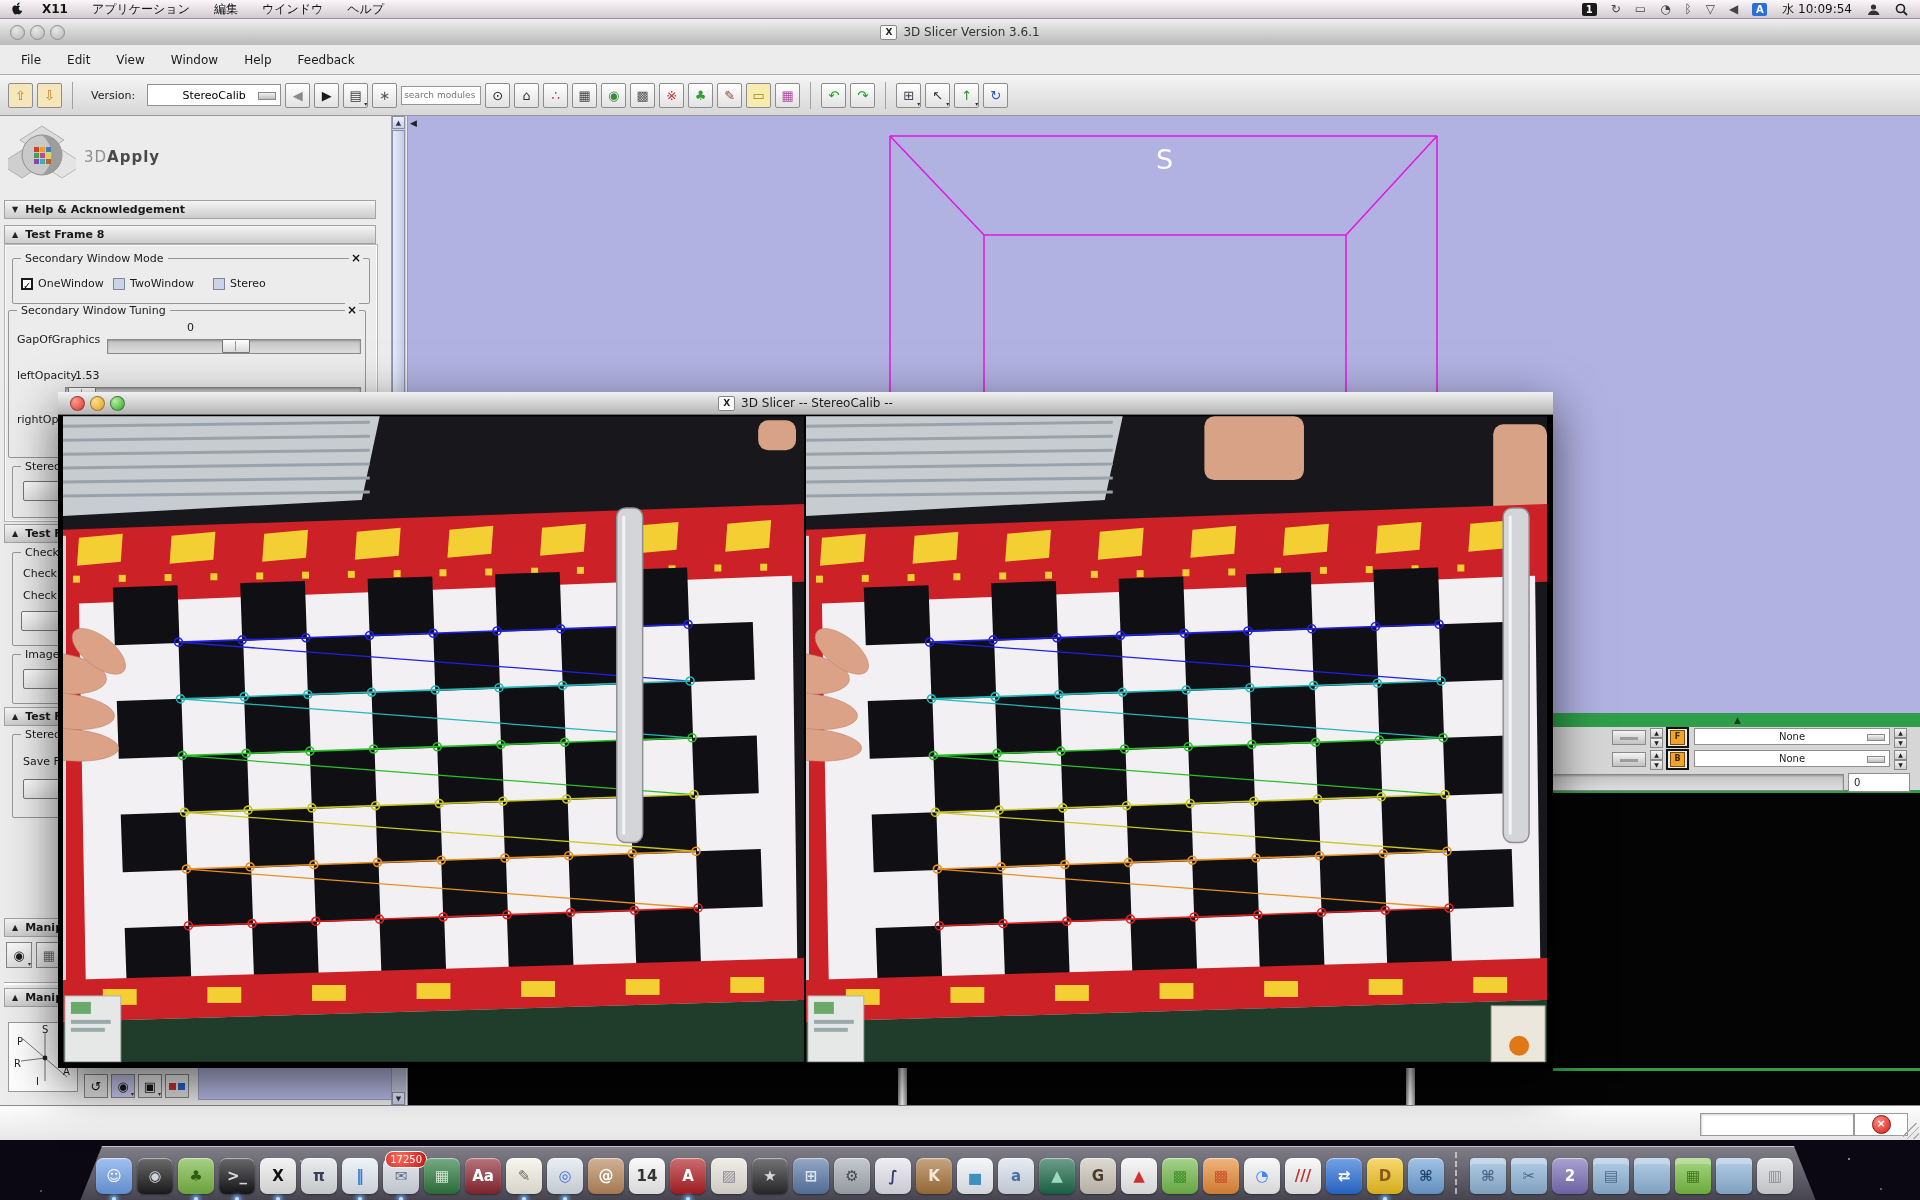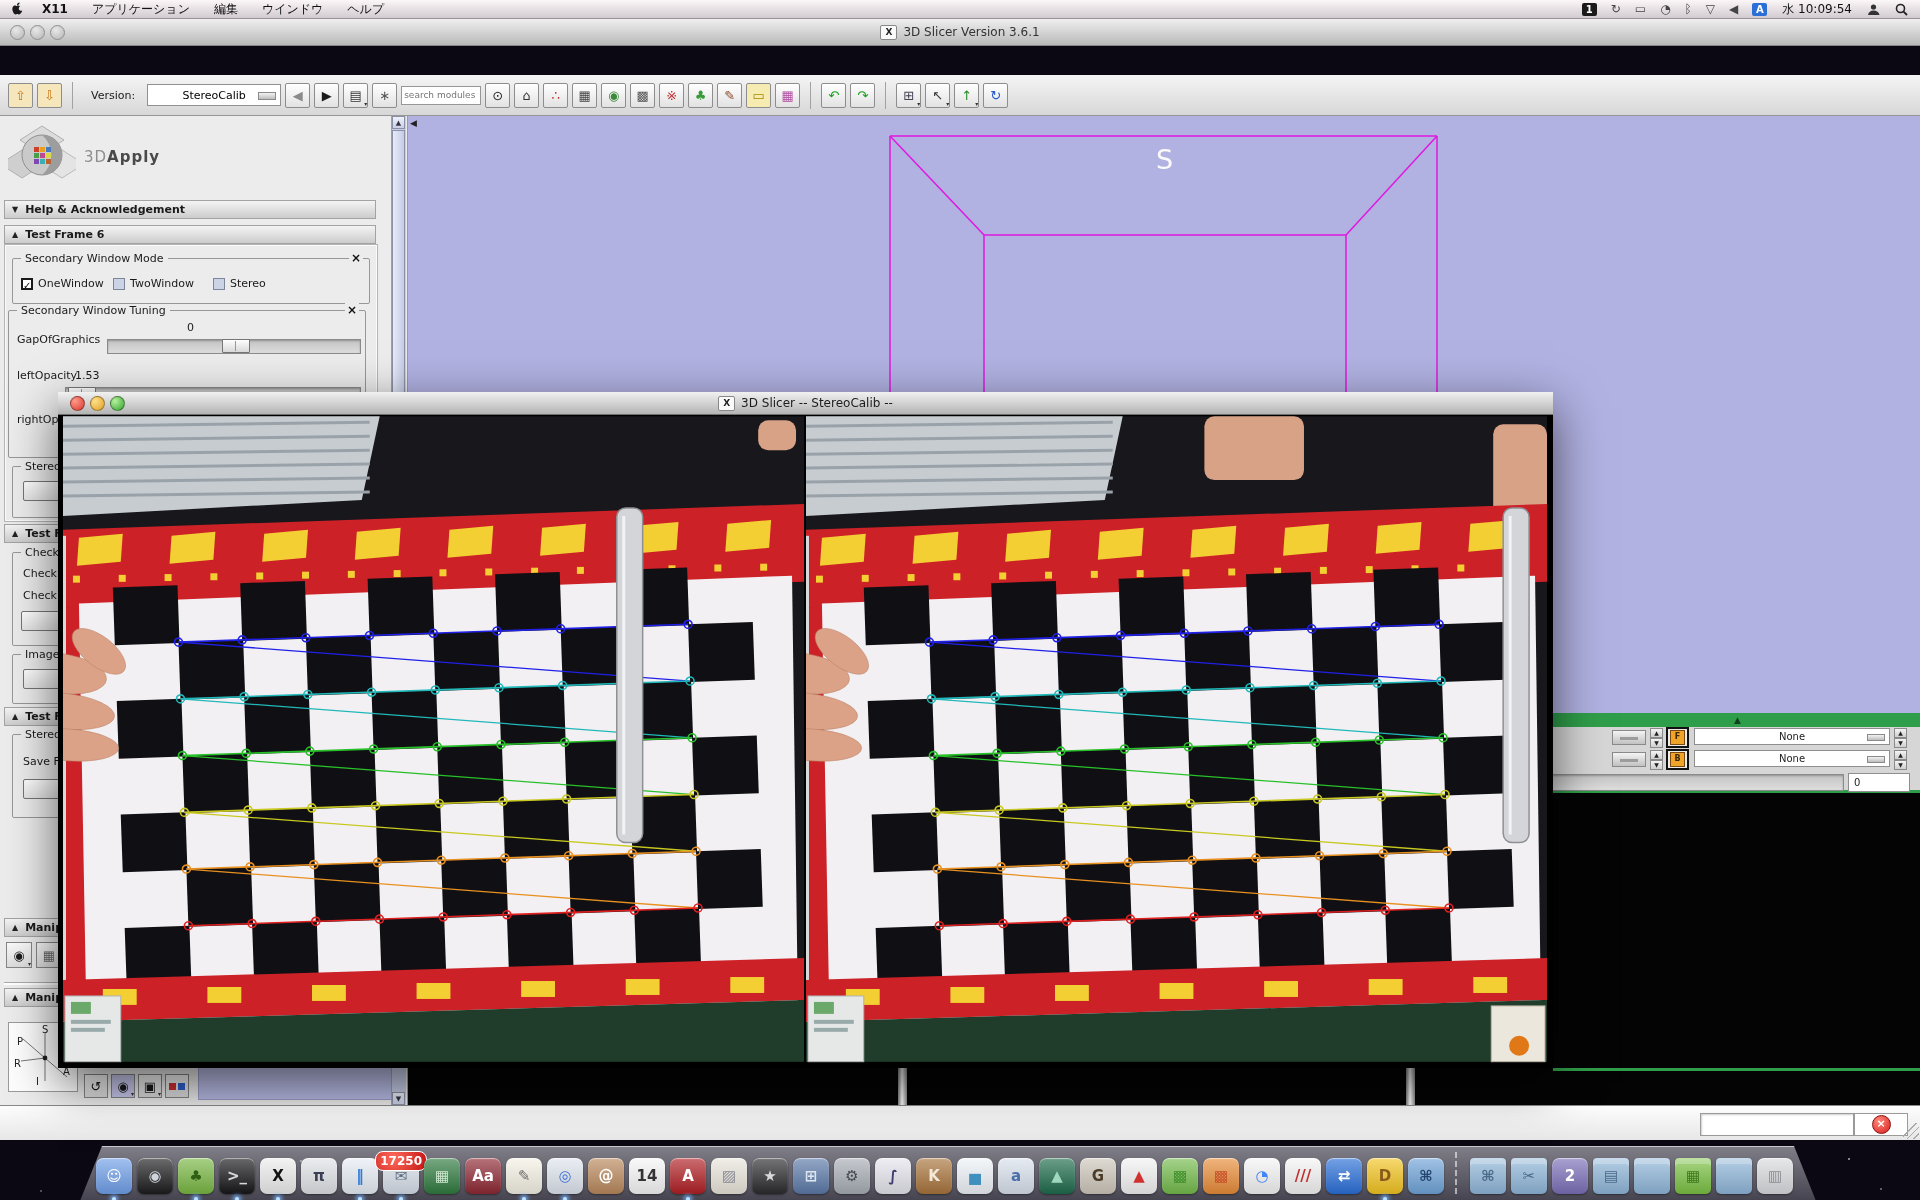--- a/index.html
+++ b/index.html
@@ -78,21 +78,21 @@
 #stereowin{position:absolute;left:58px;top:392px;width:1495px;height:676px;background:#000;z-index:40;box-shadow:0 16px 46px rgba(0,0,0,.6)}
 #stitle{height:22px;background:linear-gradient(#f1f1f1,#b4b4b4);border-bottom:1px solid #6f6f6f;position:relative;display:flex;align-items:center;justify-content:center;font-size:12px;color:#1c1c1c}
 .tlc{position:absolute;top:4px;width:13px;height:13px;border-radius:50%;border:1px solid rgba(0,0,0,.35)}
 #p1,#p2{position:absolute;top:23px;height:648px;width:741px}
 #p1{left:5px}#p2{left:748px}
 
 #dockshelf{position:absolute;left:80px;top:1146px;width:1736px;height:54px;background:linear-gradient(rgba(222,222,230,.55),rgba(140,140,150,.45));border-top:1px solid rgba(255,255,255,.7);clip-path:polygon(22px 0,calc(100% - 22px) 0,100% 100%,0 100%);z-index:60}
 #dockicons{position:absolute;left:96px;top:1148px;height:46px;display:flex;align-items:flex-end;gap:5px;z-index:61}
 .dicon{width:36px;height:36px;border-radius:7px;display:flex;align-items:center;justify-content:center;font-size:15px;font-weight:bold;position:relative;box-shadow:inset 0 1px 1px rgba(255,255,255,.55),0 1px 2px rgba(0,0,0,.4)}
 .dicon.folder{border-radius:4px 4px 5px 5px;box-shadow:inset 0 6px 0 rgba(255,255,255,.25),0 1px 2px rgba(0,0,0,.4)}
-.dbadge{position:absolute;top:-7px;right:-8px;background:radial-gradient(circle at 35% 30%,#ff6a5a,#c41414);color:#fff;font-size:12px;font-weight:bold;padding:2px 4px;border-radius:8px;border:1px solid #fff}
+.dbadge{position:absolute;top:-7px;right:-8px;background:radial-gradient(circle at 35% 30%,#ff6a5a,#c41414);color:#fff;font-size:10px;font-weight:normal;padding:2px 4px;border-radius:8px;border:1px solid #fff}
 .ddot{position:absolute;bottom:-7px;left:50%;margin-left:-2px;width:4px;height:4px;border-radius:50%;background:#bfe2ff;box-shadow:0 0 4px 2px rgba(120,180,255,.9)}
 .ddiv{width:2px;height:42px;border-left:2px dashed rgba(255,255,255,.55);margin:0 6px}
 #stars{position:absolute;left:0;top:0;width:2px;height:2px;border-radius:50%;background:#cfd4ff;box-shadow:300px 1160px 0 #9aa,620px 1185px 0 #889,1848px 1158px 0 #aab,1880px 1188px 0 #778,40px 1190px 0 #667,1500px 1130px 0 0 #556}
 </style>
 </head>
 <body>
 
 <div id="screen">
   <div id="stars"></div>
 
@@ -128,20 +128,28 @@
     </span>
   </div>
 
   <div id="titlebar">
     <span class="tl" style="left:10px"></span>
     <span class="tl" style="left:30px"></span>
     <span class="tl" style="left:50px"></span>
     <span class="xchip">X</span>
     <span>3D Slicer Version 3.6.1</span>
   </div>
+  <div id="menurow">
+    <span class="menui">File</span>
+    <span class="menui">Edit</span>
+    <span class="menui">View</span>
+    <span class="menui">Window</span>
+    <span class="menui">Help</span>
+    <span class="menui">Feedback</span>
+  </div>
   <div id="toolbar">
       <span class="tbtn" style="background: rgb(246, 230, 188);">
         <span style="color: rgb(200, 120, 24);">⇧</span>
       </span>
       <span class="tbtn" style="background: rgb(246, 230, 188);">
         <span style="color: rgb(200, 120, 24);">⇩</span>
       </span>
       <span class="tsep"></span>
       <span class="tlabel">Version:</span>
       <span class="tcombo">
@@ -242,21 +250,21 @@
     <div class="abs" style="left:84px;top:32px;font-size:15px;letter-spacing:1px">
       <span style="color:#8f8f8f">3D</span><b style="color:#4a4a4a">Apply</b>
     </div>
 
     <div class="secbar" style="top:84px">
       <span class="tri">▼</span>
       <span>Help &amp; Acknowledgement</span>
     </div>
     <div class="secbar" style="top:109px">
       <span class="tri">▲</span>
-      <span>Test Frame 6</span>
+      <span>Test Frame 8</span>
     </div>
     <div class="frame" style="left:4px;top:128px;width:372px;height:276px"></div>
 
     <div class="gb" style="left:12px;top:142px;width:356px;height:44px">
       <span class="leg">Secondary Window Mode</span>
       <span class="gx">×</span>
       <label class="cb" style="left:8px;top:18px">
         <span class="box checked">✓</span>
           <span>OneWindow</span>
       </label>

